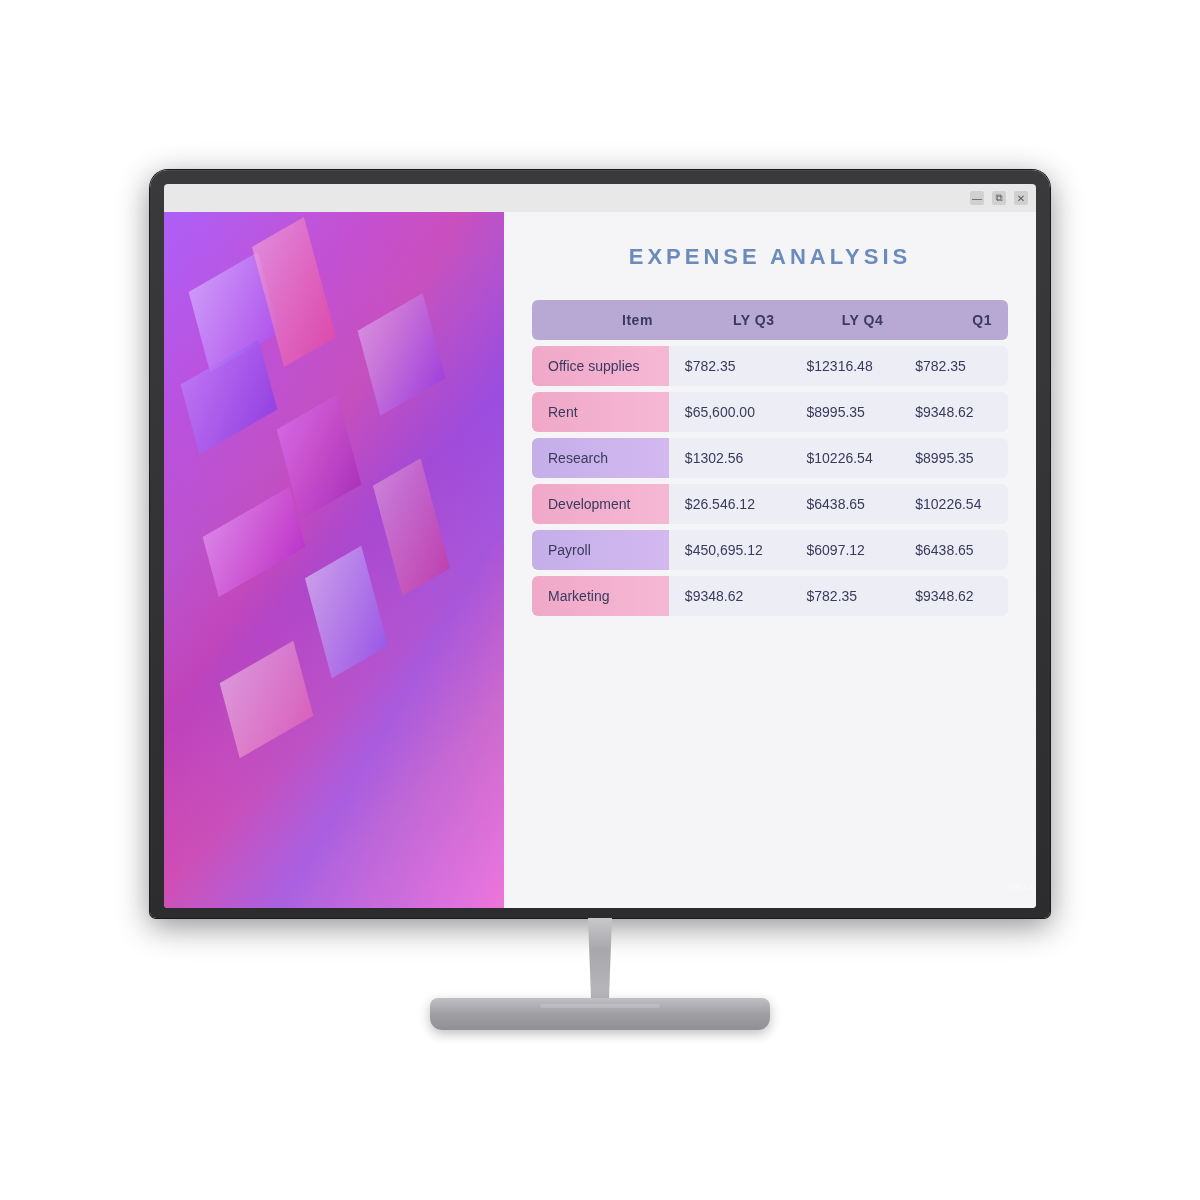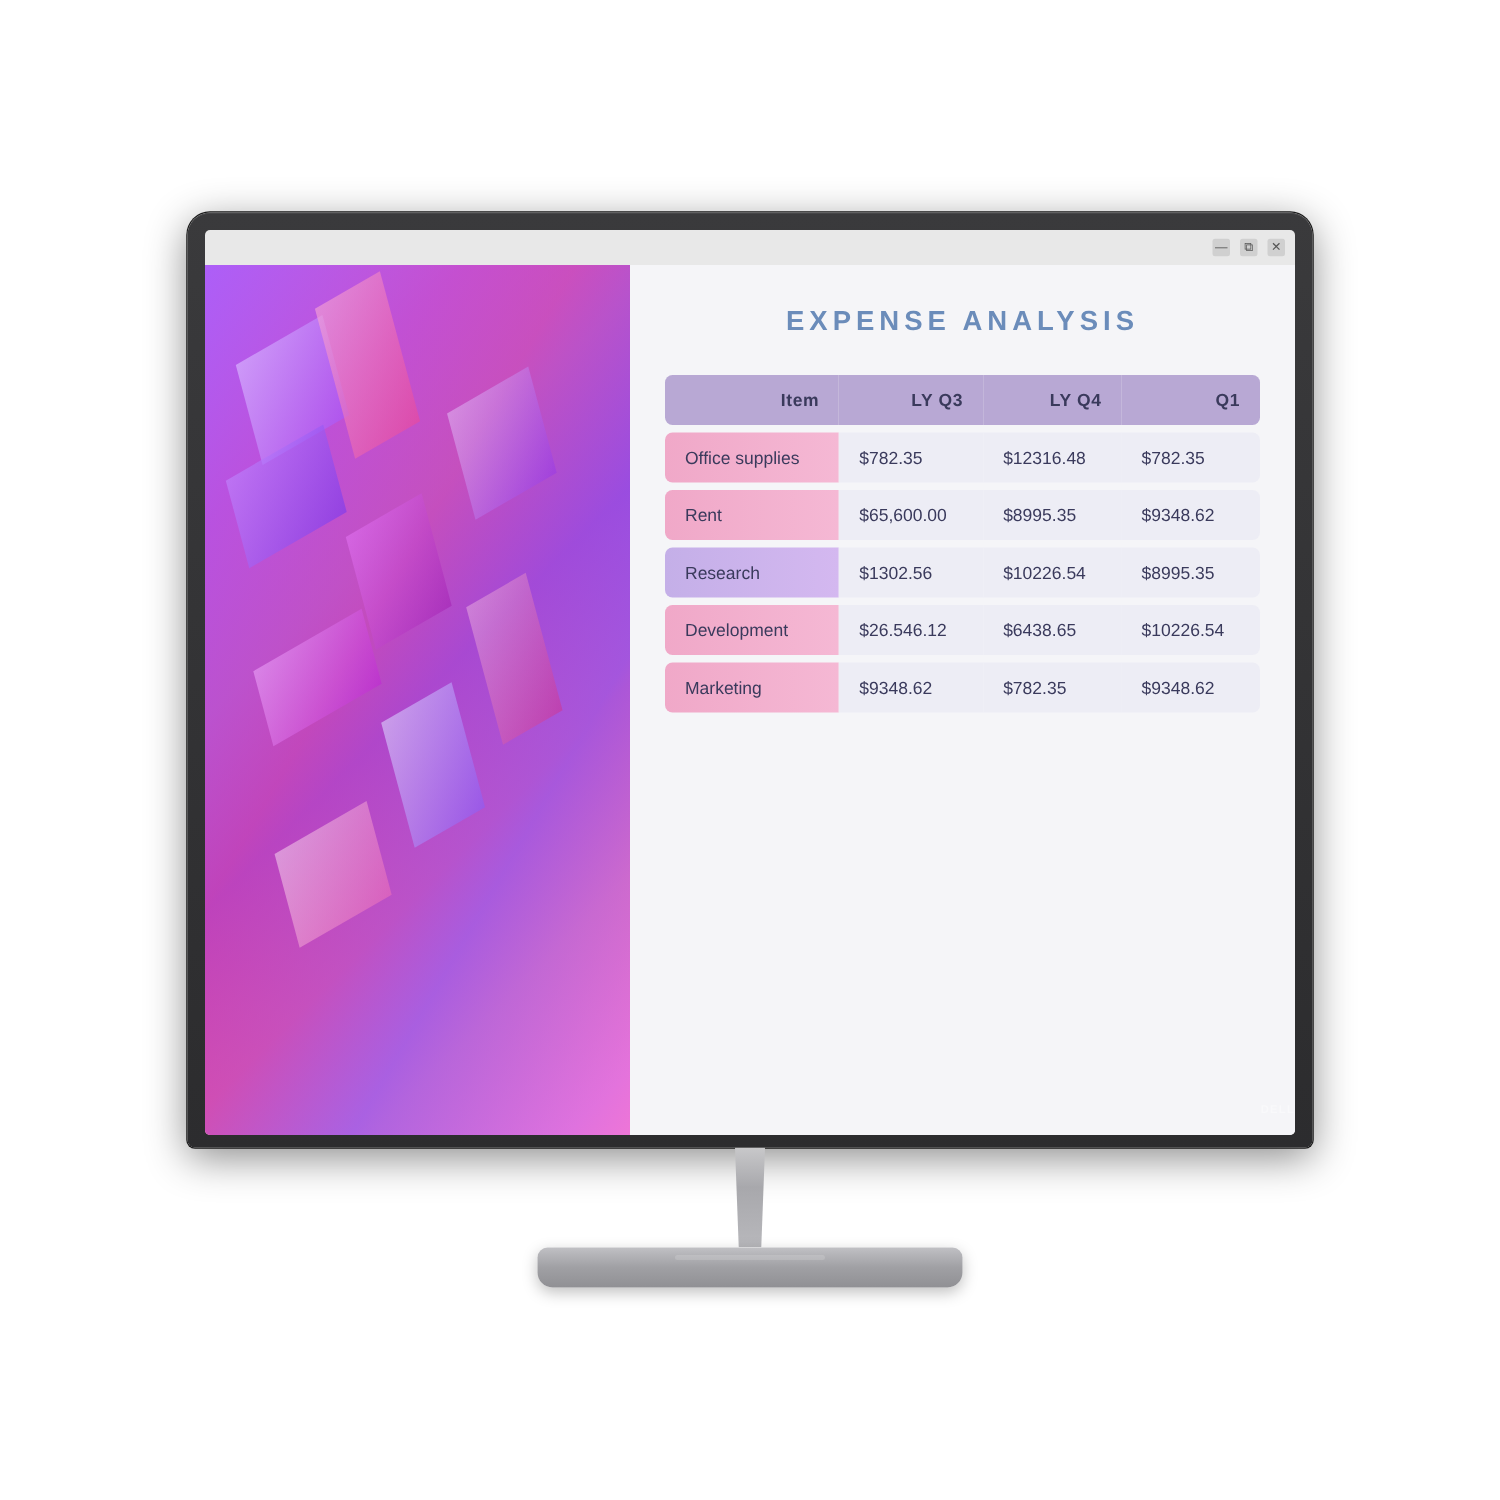--- a/index.html
+++ b/index.html
@@ -335,20 +335,26 @@
       <td>$10226.54</td>
       <td>$8995.35</td>
     </tr>
               <tr>
       <td class="item-cell-pink">Development</td>
       <td>$26.546.12</td>
       <td>$6438.65</td>
       <td>$10226.54</td>
     </tr>
               <tr>
+      <td class="item-cell-purple">Payroll</td>
+      <td>$450,695.12</td>
+      <td>$6097.12</td>
+      <td>$6438.65</td>
+    </tr>
+              <tr>
       <td class="item-cell-pink">Marketing</td>
       <td>$9348.62</td>
       <td>$782.35</td>
       <td>$9348.62</td>
     </tr>
             </tbody>
         </table>
 
       </div>
     </div>

